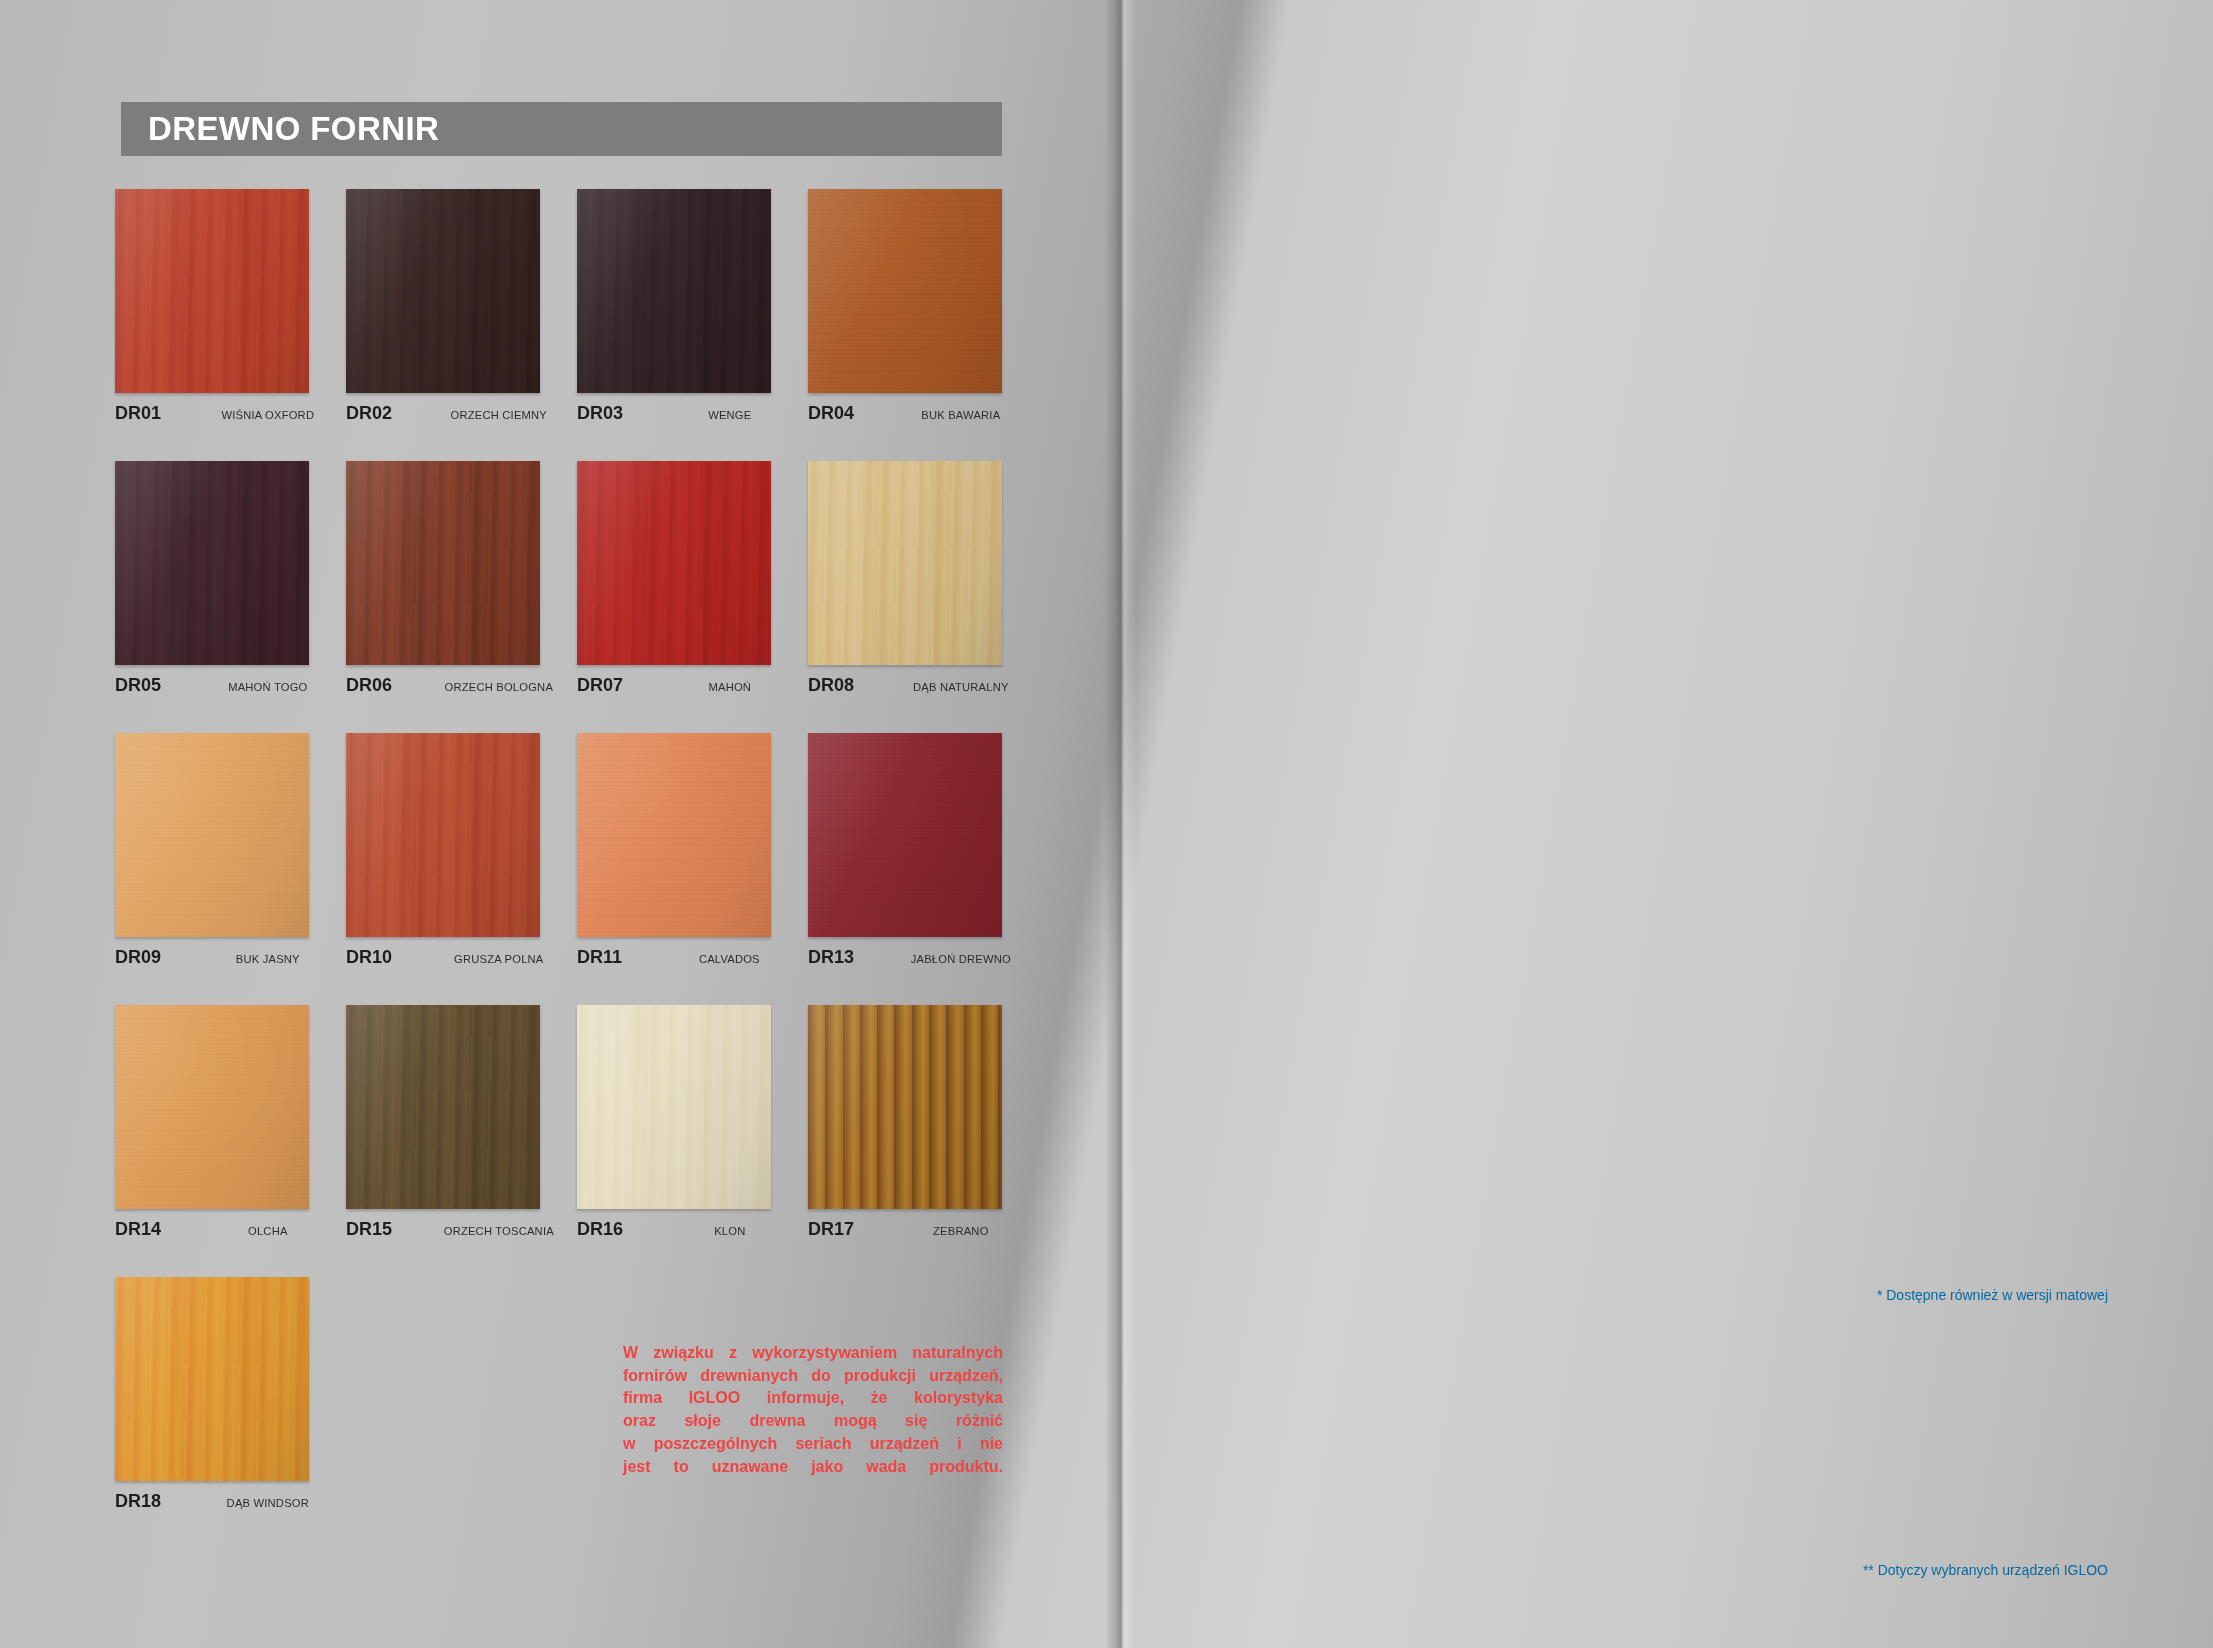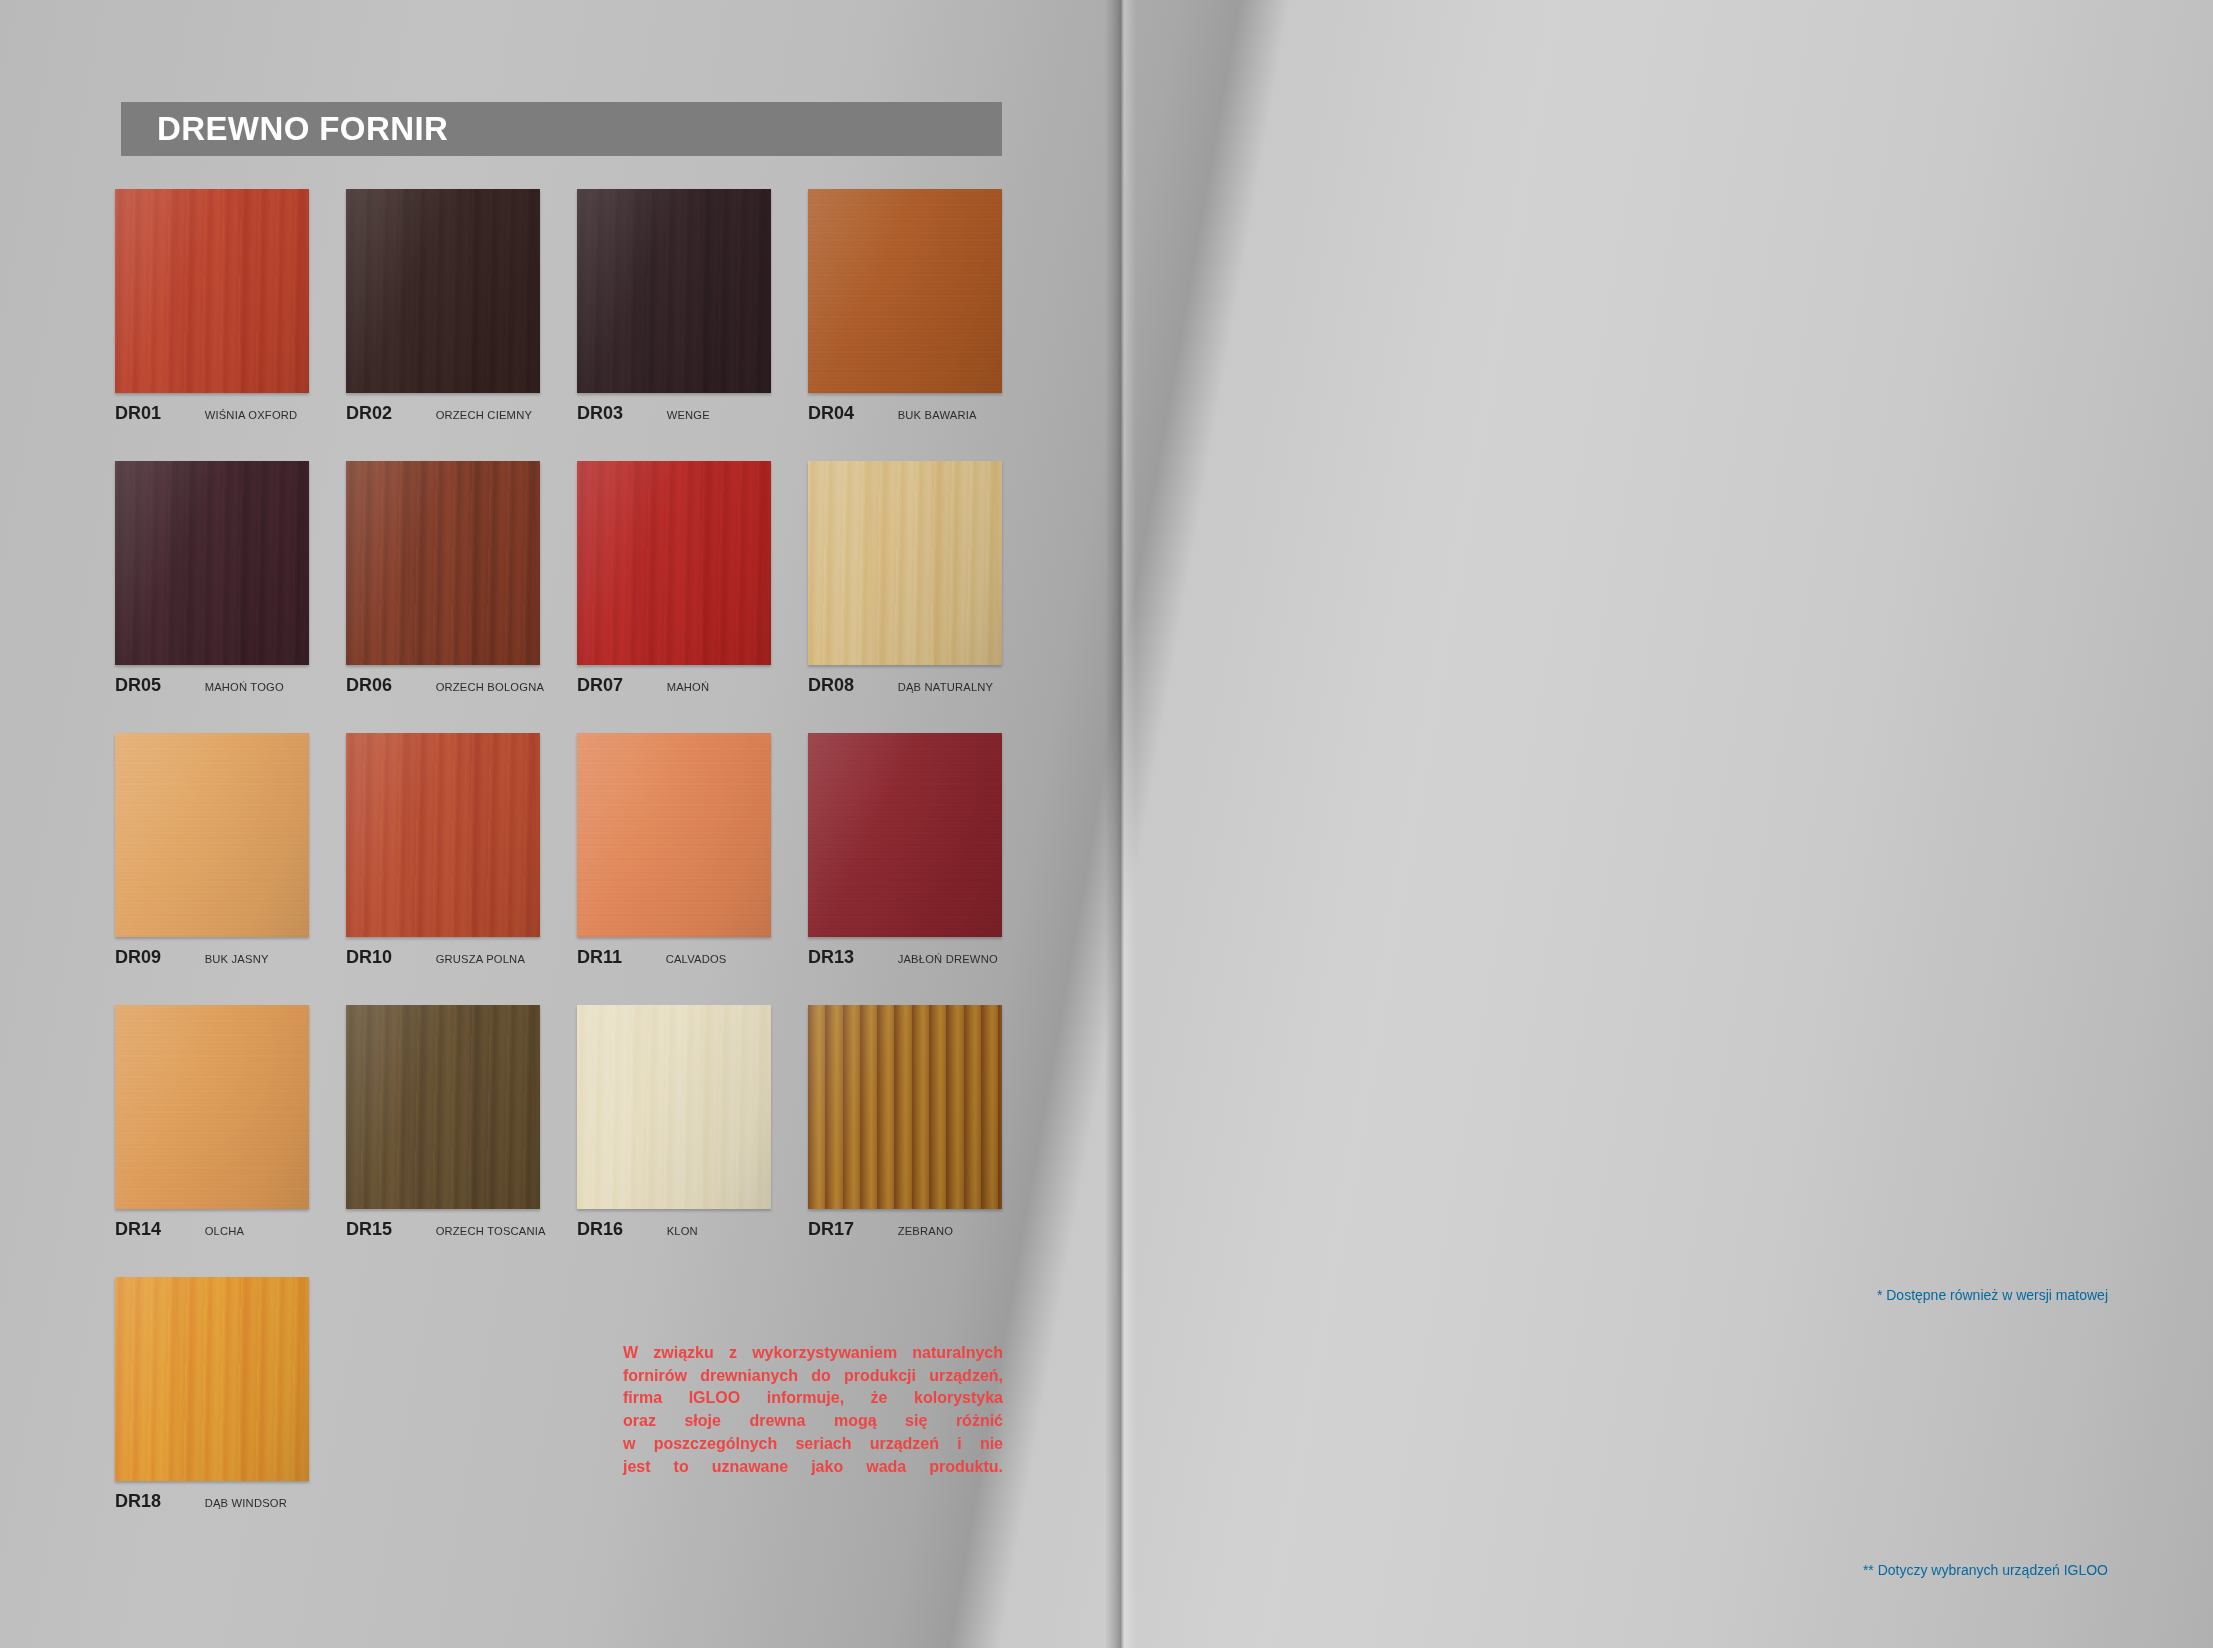--- a/index.html
+++ b/index.html
@@ -41,21 +41,21 @@
     align-items: center;
   }
   .bar-title {
     color: #ffffff;
     font-size: 33px;
     font-weight: bold;
     letter-spacing: 0.4px;
     white-space: nowrap;
   }
   .bar-left  { left: 121px; top: 102px; width: 881px; }
-  .bar-left .bar-title  { margin-left: 36px; }
+  .bar-left .bar-title  { margin-left: 27px; }
 
   
   .grid {
     position: absolute;
     display: grid;
   }
   .grid-fornir {
     left: 115px; top: 189px;
     grid-template-columns: repeat(4, 231px);
     grid-column-gap: 0px;
@@ -120,21 +120,21 @@
     gap: 35px;
   }
   .code {
     font-size: 18px;
     font-weight: bold;
     color: #1d1d1d;
     white-space: nowrap;
   }
   .desc {
     flex: 1;
-    text-align: left;
+    text-align: center;
     font-size: 11.2px;
     color: #2c2c2c;
     line-height: 1.25;
     letter-spacing: 0.2px;
     padding-left: 8.6px;
     white-space: pre-line;
   }
 
   
   .disclaimer {

